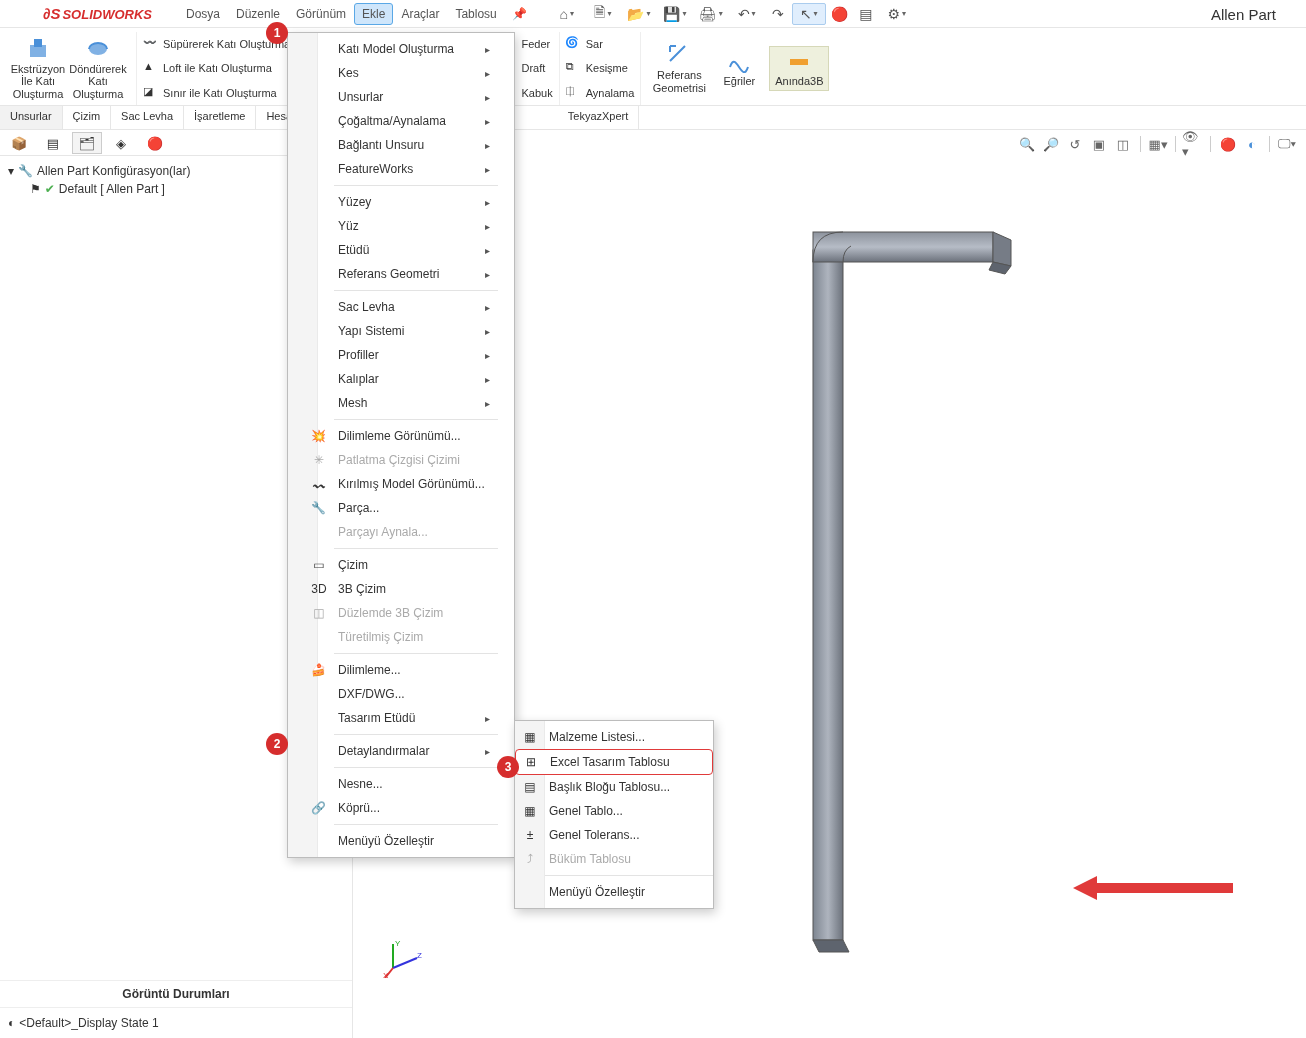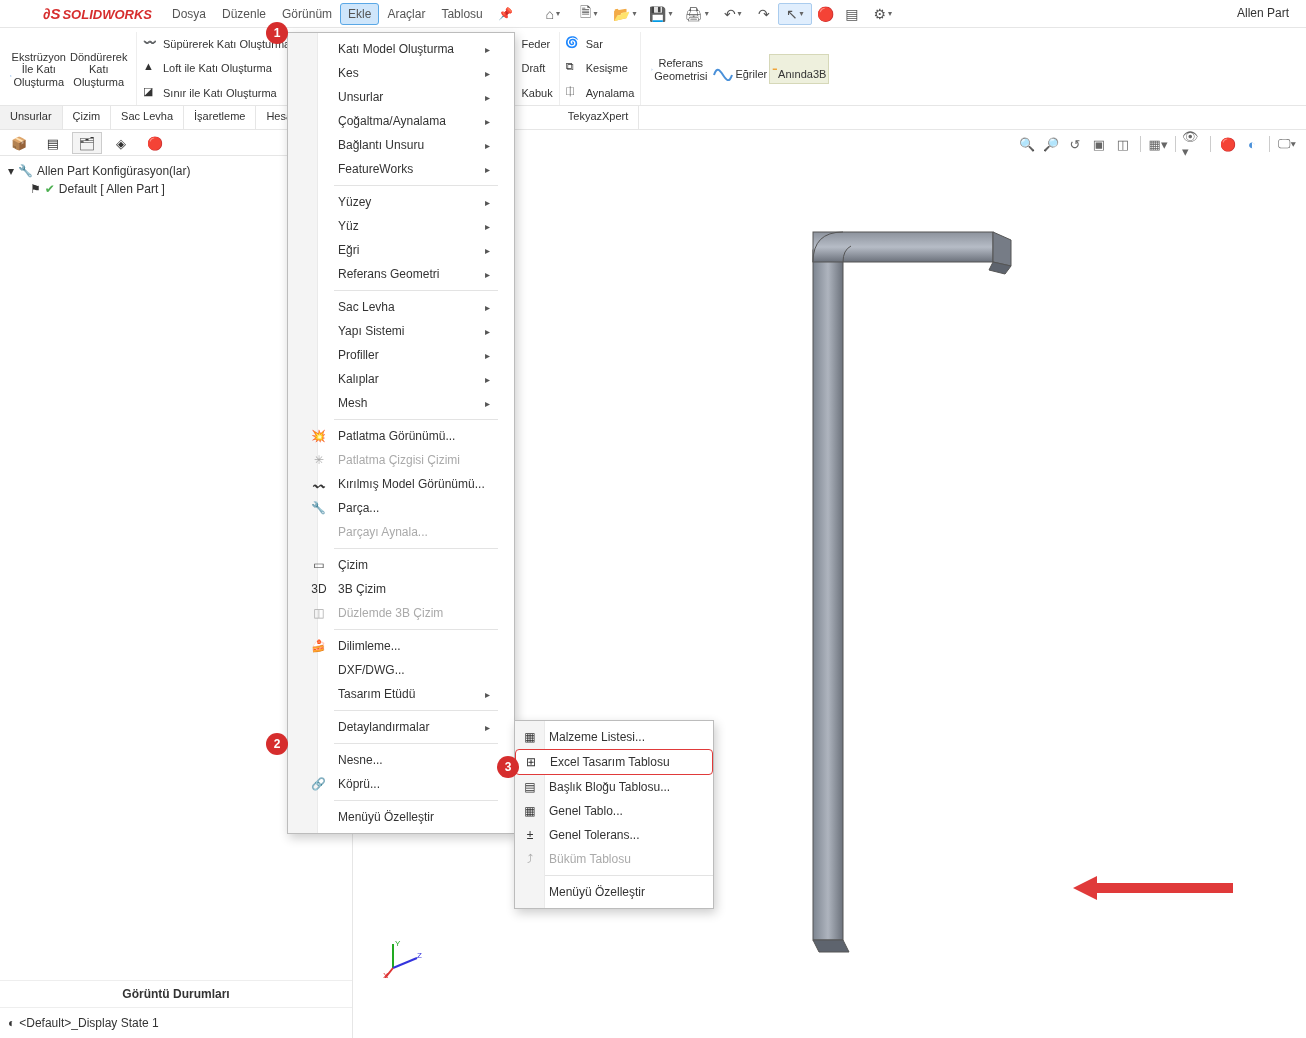--- a/index.html
+++ b/index.html
@@ -1,32 +1,32 @@
 <!DOCTYPE html>
 <html><head>
 <meta charset="utf-8">
 <style>
   * { box-sizing: border-box; margin: 0; padding: 0; font-family: "Segoe UI", Arial, sans-serif; }
   body { background:#fff; width:1306px; height:1038px; overflow:hidden; font-size:12px; color:#333; }
   .titlebar { height:28px; display:flex; align-items:center; padding:0 8px; background:#fff; border-bottom:1px solid #e6e6e6; position:relative;}
   .logo { color:#d62d2d; font-weight:bold; font-style:italic; letter-spacing:0; font-size:13px;margin-left:35px; }
   .logo .ds { font-size:15px; font-style:italic; margin-right:2px;}
-  .menubar { display:flex; align-items:center; margin-left:12px; }
+  .menubar { display:flex; align-items:center; margin-left:26px; }
   .menubar .mitem { padding:4px 8px; cursor:pointer; color:#555; }
   .menubar .mitem.active { background:#cfe6fb; border:1px solid #5aa8e6; border-radius:3px; padding:3px 7px;}
   .title-toolbar { display:flex; align-items:center; margin-left:14px; gap:2px;}
   .tbtn { width:24px; height:22px; display:flex; align-items:center; justify-content:center; border-radius:2px; font-size:14px; color:#555; cursor:pointer;}
   .tbtn.dd::after{ content:"▾"; font-size:8px; margin-left:2px; color:#666;}
   .tbtn.wide{ width:34px;}
   .tbtn.sel{ background:#e0eefd; border:1px solid #aaccee;}
-  .part-name{ position:absolute; right:17px; top:6px; color:#333; font-size:12px;}
+  .part-name{ position:absolute; right:30px; top:6px; color:#333; font-size:15px;}
   .ribbon { display:flex; background:#fff; border-bottom:1px solid #e6e6e6; height:78px; padding-top:4px;}
   .rgroup { display:flex; flex-direction:column; align-items:center; padding:0 8px; border-right:1px solid #eee; justify-content:flex-start;}
   .rgroup.last{border-right:none;}
-  .rbtn { display:flex; flex-direction:row; align-items:flex-end; width:60px; cursor:pointer; padding:2px;}
+  .rbtn { display:flex; flex-direction:column; align-items:center; width:60px; cursor:pointer; padding:2px;}
   .rbtn .ricon{ width:24px; height:24px; }
   .rbtn .rlbl{ font-size:11px; text-align:center; line-height:1.1; color:#333; margin-top:2px;}
   .rsmrow{ display:flex; align-items:center; gap:4px; font-size:11px; color:#333; padding:1px 0; cursor:pointer;}
   .rsmicon{ width:16px; height:16px; display:inline-block;}
   .ribbon-col{ display:flex; flex-direction:column; justify-content:space-around; padding:0 6px; border-right:1px solid #eee;}
   .tabs { display:flex; background:#fff; border-bottom:1px solid #e6e6e6; height:24px;}
   .tab { padding:4px 10px; border-right:1px solid #e6e6e6; cursor:pointer; font-size:11px; color:#333;}
   .tab.active{ background:#f2f2f2;}
   .workspace { display:flex; height:calc(1038px - 28px - 78px - 24px); position:relative;}
   .sidepanel{ width:353px; background:#fff; border-right:1px solid #e6e6e6; display:flex; flex-direction:column;}
@@ -330,21 +330,21 @@
       <div class="msep"></div>
       <div class="mline">
         <span>Yüzey</span>
         <span class="arrow">▸</span>
       </div>
       <div class="mline">
         <span>Yüz</span>
         <span class="arrow">▸</span>
       </div>
       <div class="mline">
-        <span>Eğri</span>
+        <span>Etüdü</span>
         <span class="arrow">▸</span>
       </div>
       <div class="mline">
         <span>Referans Geometri</span>
         <span class="arrow">▸</span>
       </div>
       <div class="msep"></div>
       <div class="mline">
         <span>Sac Levha</span>
         <span class="arrow">▸</span>
@@ -361,21 +361,21 @@
         <span>Kalıplar</span>
         <span class="arrow">▸</span>
       </div>
       <div class="mline">
         <span>Mesh</span>
         <span class="arrow">▸</span>
       </div>
       <div class="msep"></div>
       <div class="mline">
         <span class="micon">💥</span>
-        <span>Patlatma Görünümü...</span>
+        <span>Dilimleme Görünümü...</span>
       </div>
       <div class="mline disabled">
         <span class="micon">✳</span>
         <span>Patlatma Çizgisi Çizimi</span>
       </div>
       <div class="mline">
         <span class="micon">〰</span>
         <span>Kırılmış Model Görünümü...</span>
       </div>
       <div class="mline">
@@ -391,20 +391,23 @@
         <span>Çizim</span>
       </div>
       <div class="mline">
         <span class="micon">3D</span>
         <span>3B Çizim</span>
       </div>
       <div class="mline disabled">
         <span class="micon">◫</span>
         <span>Düzlemde 3B Çizim</span>
       </div>
+      <div class="mline disabled">
+        <span>Türetilmiş Çizim</span>
+      </div>
       <div class="msep"></div>
       <div class="mline">
         <span class="micon">🍰</span>
         <span>Dilimleme...</span>
       </div>
       <div class="mline">
         <span>DXF/DWG...</span>
       </div>
       <div class="mline">
         <span>Tasarım Etüdü</span>

